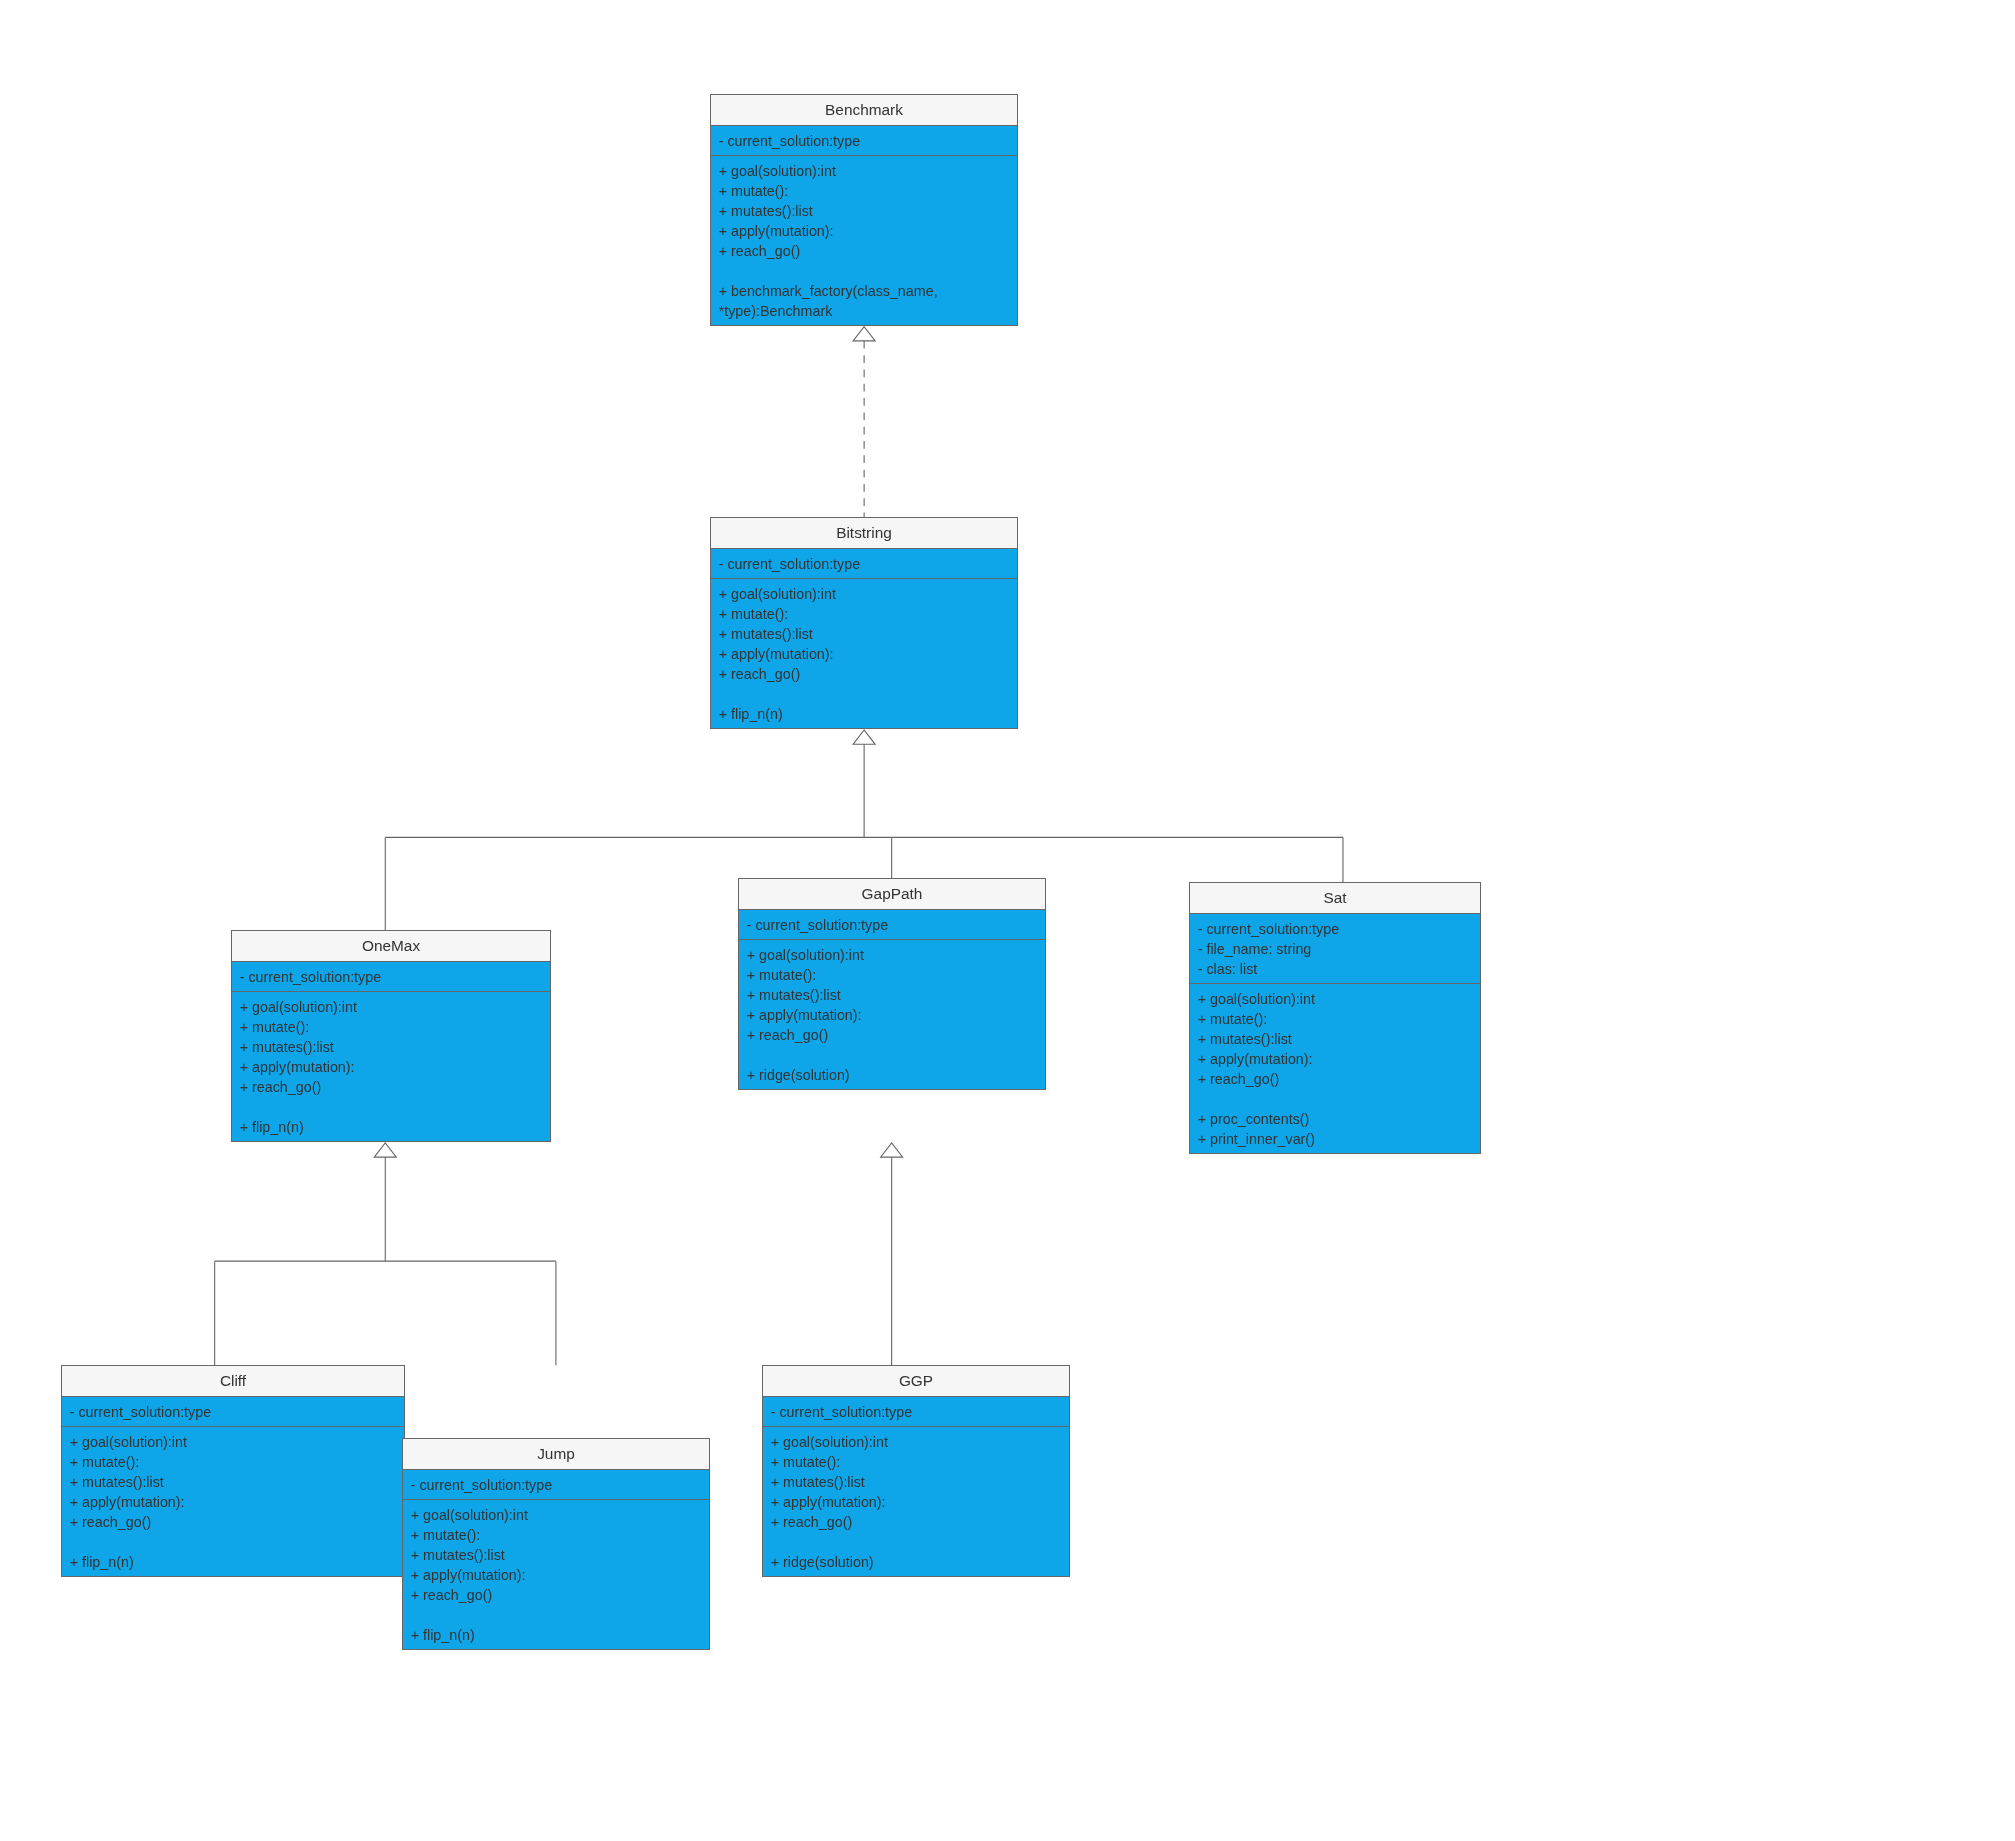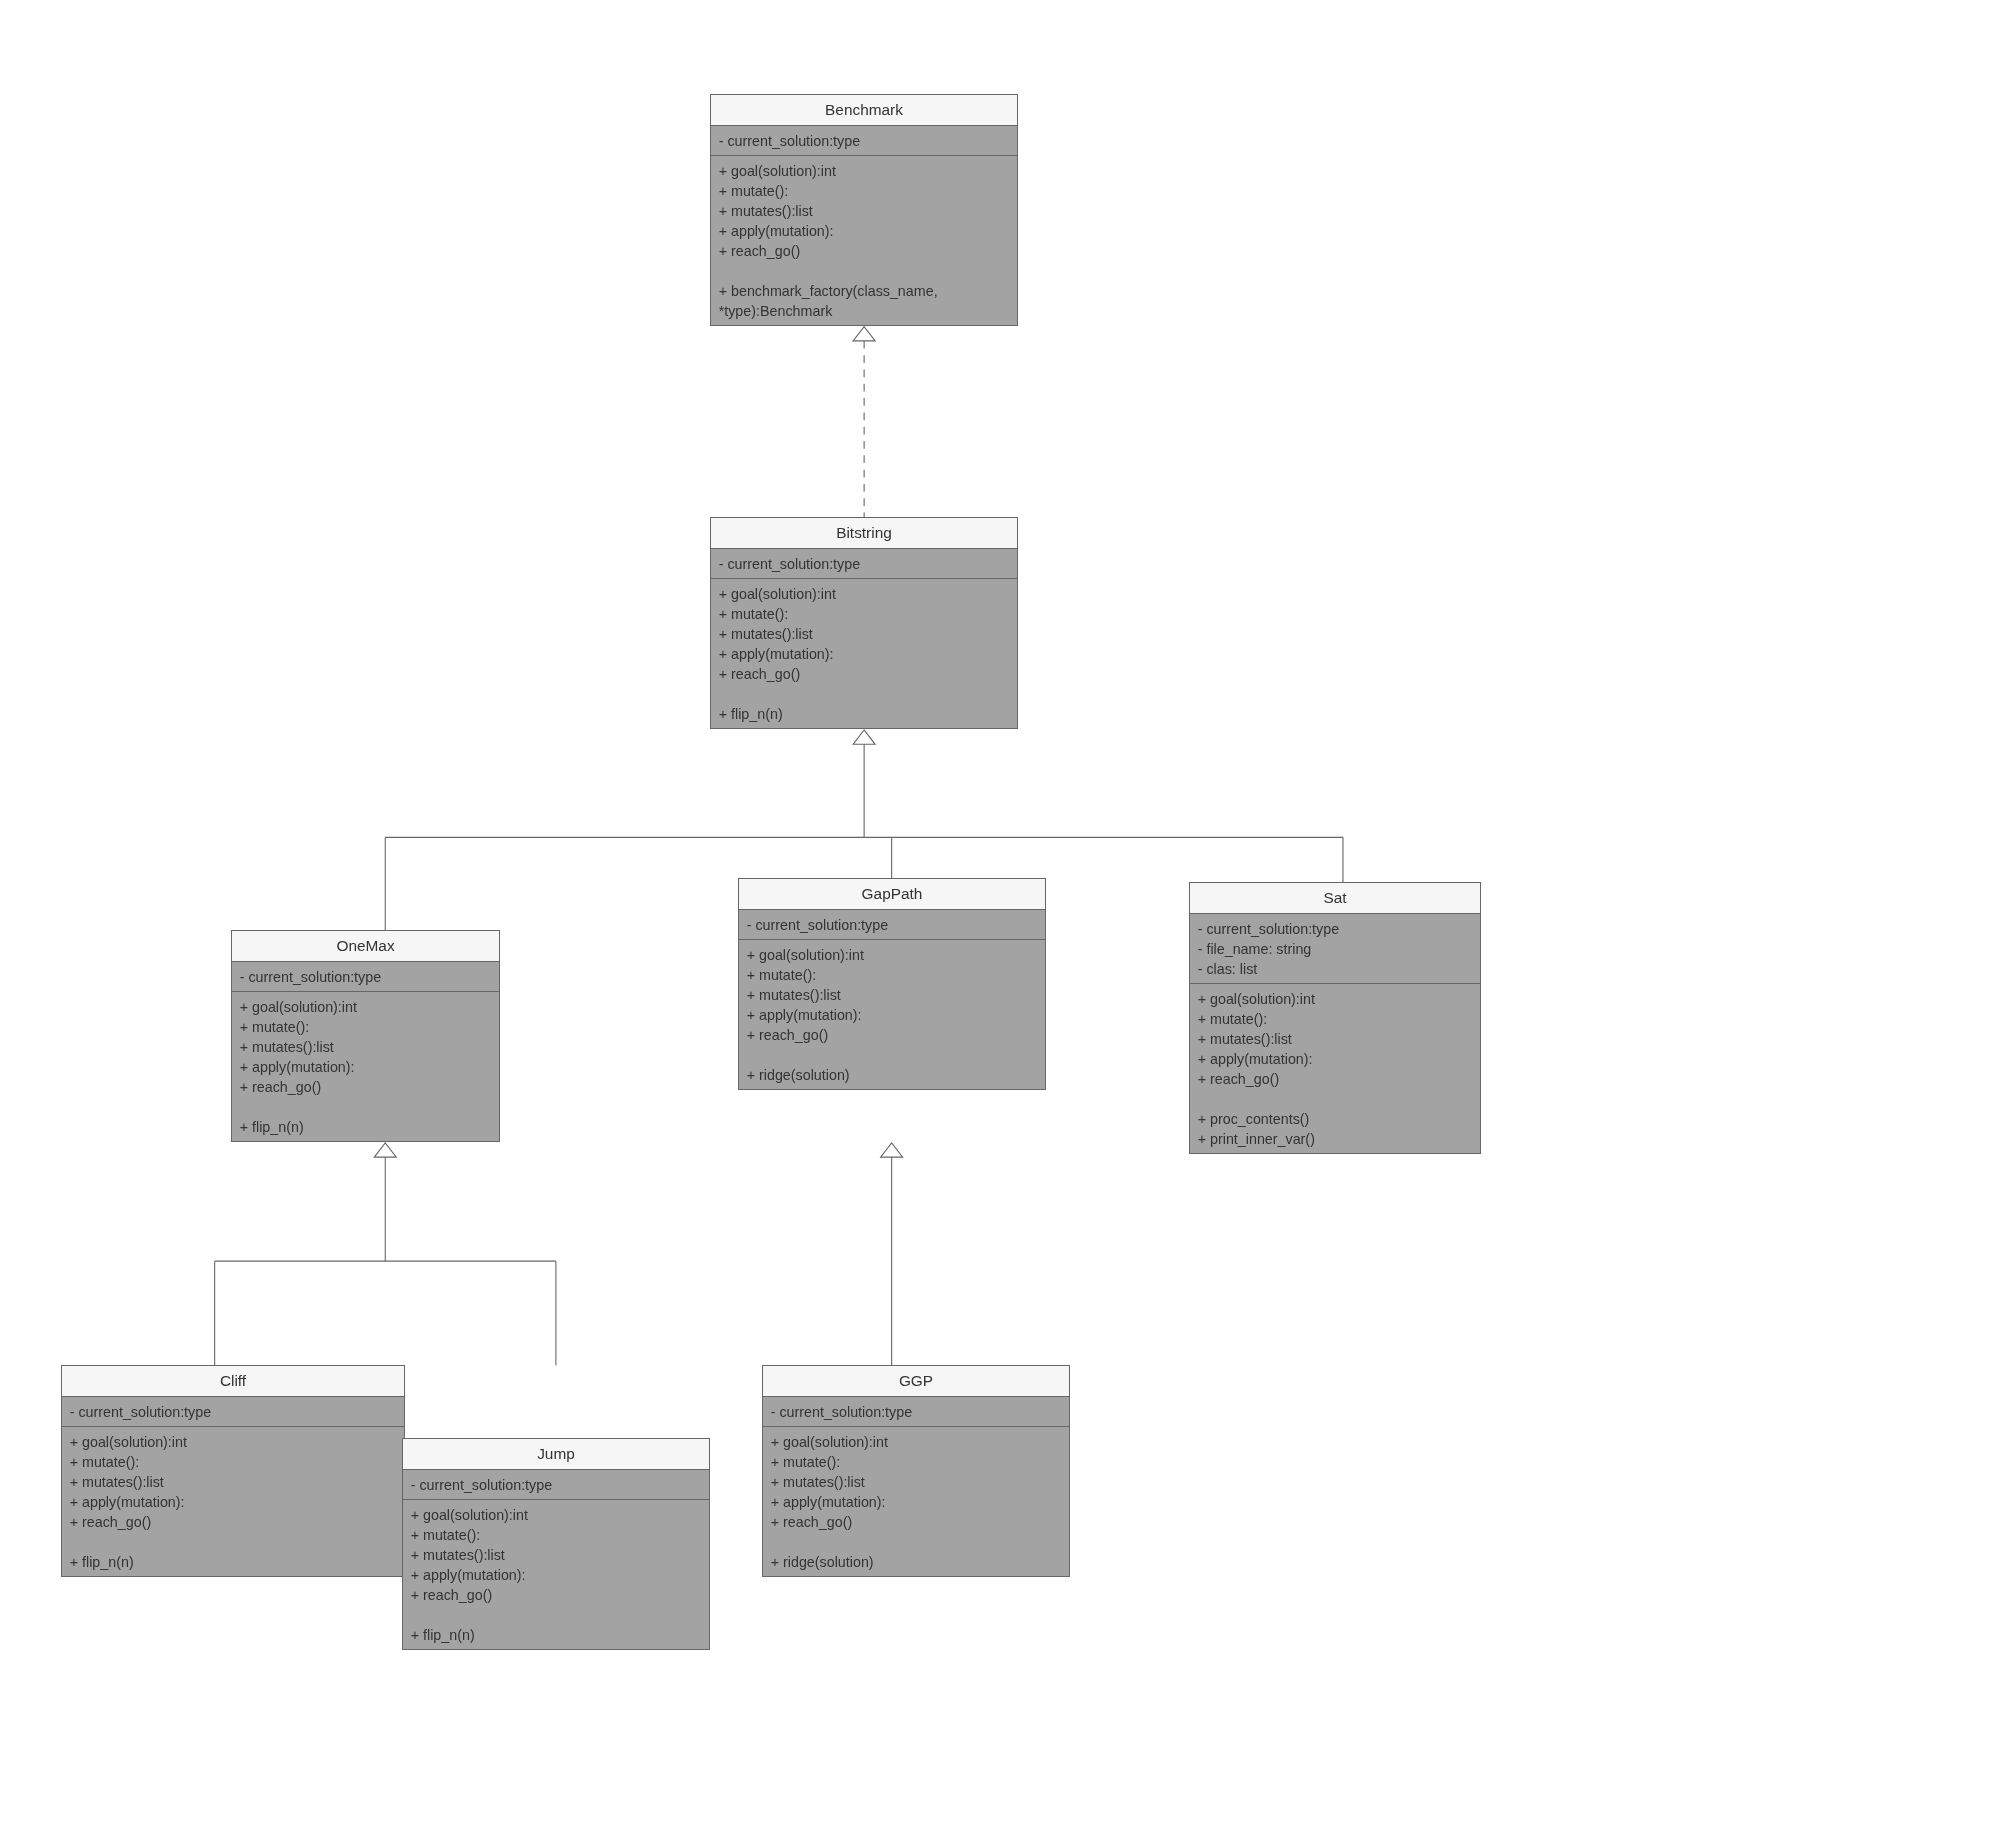--- a/index.html
+++ b/index.html
@@ -13,21 +13,21 @@
     position: relative;
   }
   .diagram {
     position: relative;
     width: 2015px;
     height: 1842px;
   }
   .class-box {
     position: absolute;
     border: 1.1px solid #666;
-    background: #a3a3a3;
+    background: #0ea5e9;
   }
   .section {
     border-bottom: 1.1px solid #666;
     padding: 4.4px 7.7px;
     font-size: 14.3px;
     line-height: 1.4;
     color: #333;
   }
   .section.title {
     text-align: center;
@@ -98,21 +98,21 @@
       <div class="section">
         <div>+ goal(solution):int</div>
         <div>+ mutate():</div>
         <div>+ mutates():list</div>
         <div>+ apply(mutation):</div>
         <div>+ reach_go()</div>
         <div>&nbsp;</div>
         <div>+ flip_n(n)</div>
       </div>
     </div>
-    <div class="class-box" style="left: 231px; top: 930px; width: 269px;">
+    <div class="class-box" style="left: 231px; top: 930px; width: 320px;">
       <div class="section title">OneMax</div>
       <div class="section">
         <div>- current_solution:type</div>
       </div>
       <div class="section">
         <div>+ goal(solution):int</div>
         <div>+ mutate():</div>
         <div>+ mutates():list</div>
         <div>+ apply(mutation):</div>
         <div>+ reach_go()</div>

